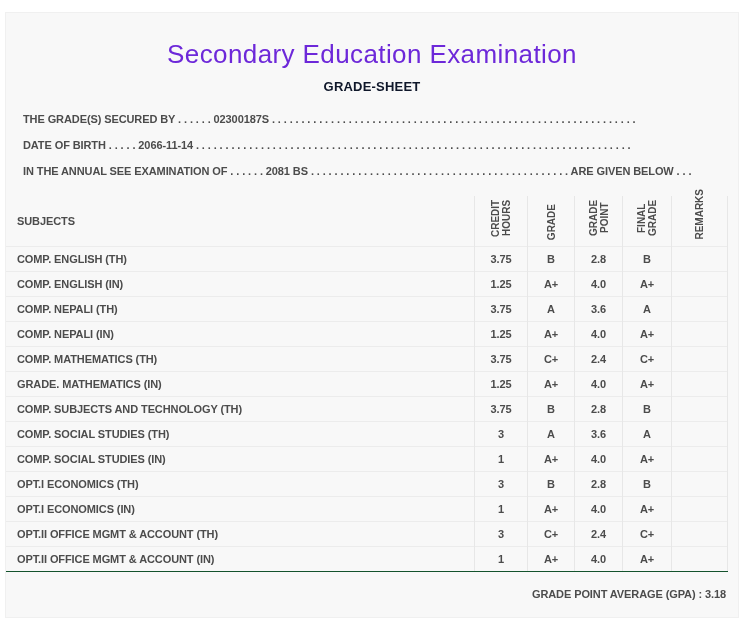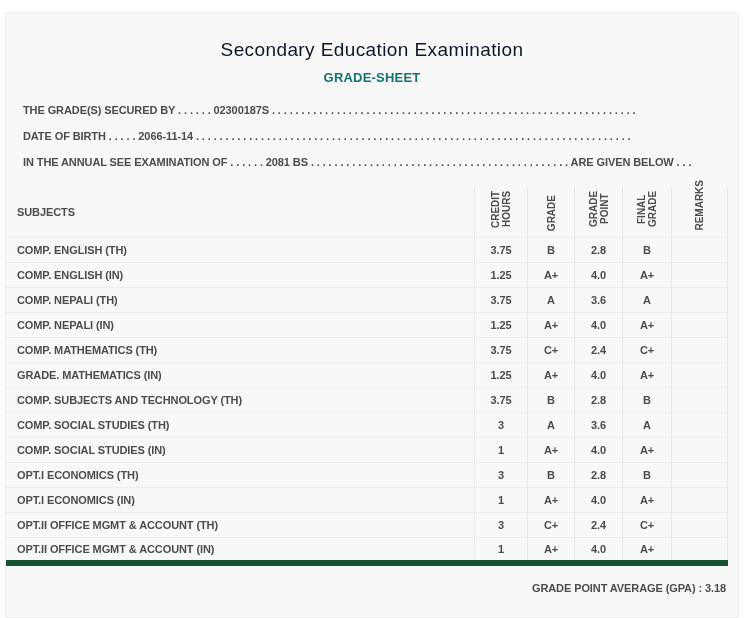--- a/index.html
+++ b/index.html
@@ -1,22 +1,22 @@
 <!DOCTYPE html>
 <html><head>
 <meta charset="utf-8">
 <style>
   * { margin:0; padding:0; box-sizing:border-box; }
   html,body { width:744px; height:618px; background:#ffffff; overflow:hidden;
               font-family:"Liberation Sans", sans-serif; }
   .card { position:absolute; left:5px; right:5px; top:12px; bottom:0;
           background:#f8f8f8; border:1px solid #f0f0f0; overflow:hidden; }
-  .title { margin-top:26px; text-align:center; color:#0f172a;
-           font-size:19px; font-weight:400; letter-spacing:0.4px; }
-  .subtitle { margin-top:9px; text-align:center; color:#0f766e;
+  .title { margin-top:26px; text-align:center; color:#6d28d9;
+           font-size:26px; font-weight:400; letter-spacing:0.4px; }
+  .subtitle { margin-top:9px; text-align:center; color:#0f172a;
               font-size:13px; font-weight:700; letter-spacing:0.2px; }
   .info { margin:12px 11px 0 17px; }
   .info-line { height:26px; line-height:26px; white-space:nowrap; overflow:hidden;
                font-size:11px; font-weight:700; color:#4c4c4c; letter-spacing:-0.1px; }
   table { border-collapse:collapse; width:calc(100% - 10px); margin-top:12px;
           table-layout:fixed; }
   col.c-sub { width:auto; }
   col.c-credit { width:53px; } col.c-grade { width:47px; }
   col.c-gpoint { width:48px; } col.c-final { width:49px; } col.c-remarks { width:56px; }
   thead tr { height:50px; }
@@ -25,21 +25,21 @@
   th.sub-h { text-align:left; vertical-align:middle; padding-left:11px; font-size:11px; }
   .vh-cell { vertical-align:bottom; }
   .vh-inner { display:flex; justify-content:center; align-items:flex-end;
               height:50px; padding-bottom:6px; }
   .vh { writing-mode:vertical-rl; transform:rotate(180deg);
         max-height:54px; font-size:10px; line-height:11px; font-weight:700;
         color:#4c4c4c; letter-spacing:0; }
   .colsep { border-left:1px solid #e7e7e7; }
   .col-end { border-right:1px solid #e7e7e7; }
   tbody td { border-top:1px solid #ececec; }
-  tbody tr:last-child td { border-bottom:6px solid #14532d; }
+  tbody tr:last-child td { border-bottom:1px solid #14532d; }
   td.sub { text-align:left; padding-left:11px; overflow:hidden; white-space:nowrap; }
   td.num { text-align:center; }
   .footer { margin:0 12px 16px 0; padding-top:16px; text-align:right;
             font-size:11px; font-weight:700; color:#4c4c4c; letter-spacing:-0.1px; }
 </style>
 </head>
 <body>
 
 <div class="card">
   <div class="title">Secondary Education Examination</div>

